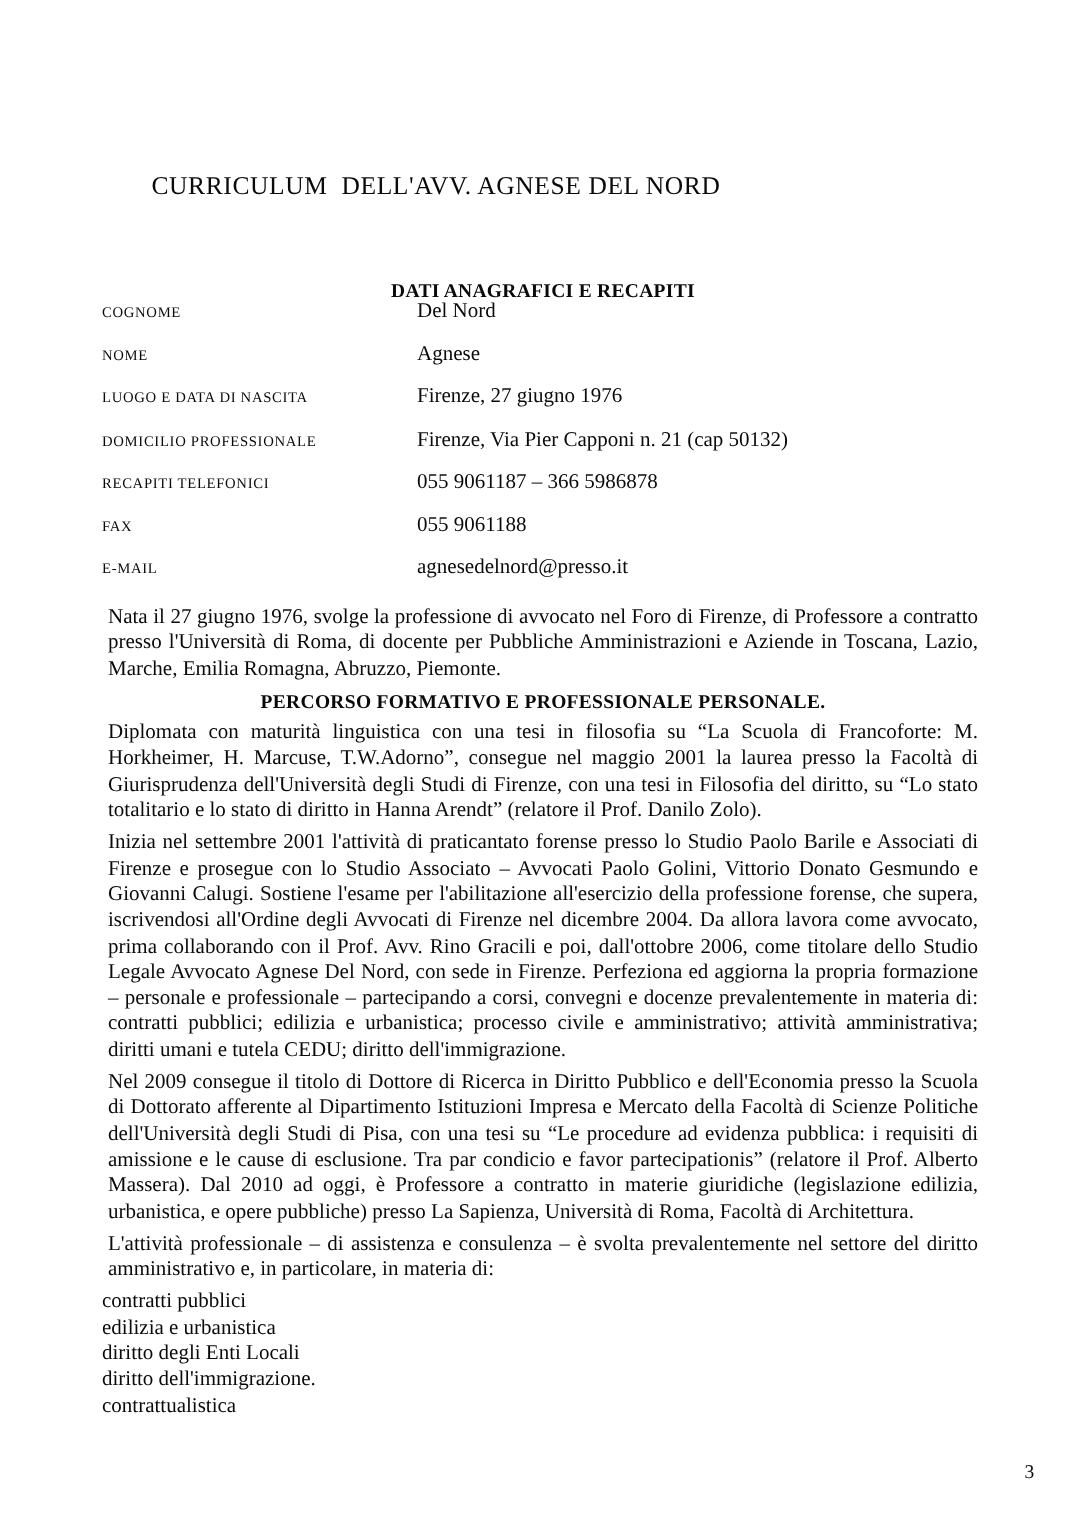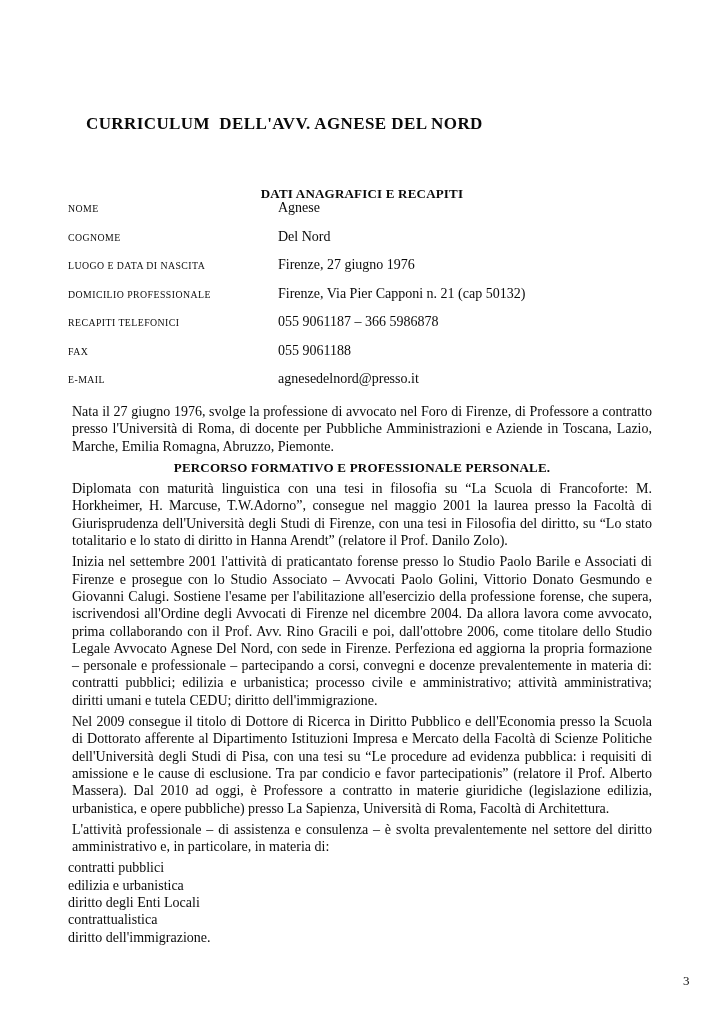--- a/index.html
+++ b/index.html
@@ -12,23 +12,23 @@
     width: 724px;
     height: 1024px;
     background: #ffffff;
     font-family: "Liberation Serif", "DejaVu Serif", serif;
     color: #0a0a0a;
     overflow: hidden;
   }
   .doc-title {
     position: absolute;
     top: 113px;
-    left: 86px;
+    left: 101px;
     font-size: 17px;
-    font-weight: bold;
+    font-weight: normal;
     line-height: 21px;
     letter-spacing: 0.4px;
     white-space: pre-wrap;
   }
   .anag-heading {
     position: absolute;
     top: 186px;
     left: 68px;
     width: 588px;
     text-align: center;
@@ -90,24 +90,24 @@
 <body>
 
 <div class="page">
 
   <div class="doc-title">CURRICULUM  DELL'AVV. AGNESE DEL NORD</div>
 
   <div class="anag-heading">DATI ANAGRAFICI E RECAPITI</div>
 
   <div class="fields">
     <div class="field-row">
-      <span class="field-label">NOME</span><span class="field-value">Agnese</span>
+      <span class="field-label">COGNOME</span><span class="field-value">Del Nord</span>
     </div>
     <div class="field-row">
-      <span class="field-label">COGNOME</span><span class="field-value">Del Nord</span>
+      <span class="field-label">NOME</span><span class="field-value">Agnese</span>
     </div>
     <div class="field-row">
       <span class="field-label">LUOGO E DATA DI NASCITA</span><span class="field-value">Firenze, 27 giugno 1976</span>
     </div>
     <div class="field-row">
       <span class="field-label">DOMICILIO PROFESSIONALE</span><span class="field-value">Firenze, Via Pier Capponi n. 21 (cap 50132)</span>
     </div>
     <div class="field-row">
       <span class="field-label">RECAPITI TELEFONICI</span><span class="field-value">055 9061187 – 366 5986878</span>
     </div>
@@ -122,19 +122,19 @@
   <div class="body-flow">
     <p>Nata il 27 giugno 1976, svolge la professione di avvocato nel Foro di Firenze, di Professore a contratto presso l'Università di Roma, di docente per Pubbliche Amministrazioni e Aziende in Toscana, Lazio, Marche, Emilia Romagna, Abruzzo, Piemonte.</p>
     <div class="sec-heading">PERCORSO FORMATIVO E PROFESSIONALE PERSONALE.</div>
     <p>Diplomata con maturità linguistica con una tesi in filosofia su “La Scuola di Francoforte: M. Horkheimer, H. Marcuse, T.W.Adorno”, consegue nel maggio 2001 la laurea presso la Facoltà di Giurisprudenza dell'Università degli Studi di Firenze, con una tesi in Filosofia del diritto, su “Lo stato totalitario e lo stato di diritto in Hanna Arendt” (relatore il Prof. Danilo Zolo).</p>
     <p>Inizia nel settembre 2001 l'attività di praticantato forense presso lo Studio Paolo Barile e Associati di Firenze e prosegue con lo Studio Associato – Avvocati Paolo Golini, Vittorio Donato Gesmundo e Giovanni Calugi. Sostiene l'esame per l'abilitazione all'esercizio della professione forense, che supera, iscrivendosi all'Ordine degli Avvocati di Firenze nel dicembre 2004. Da allora lavora come avvocato, prima collaborando con il Prof. Avv. Rino Gracili e poi, dall'ottobre 2006, come titolare dello Studio Legale Avvocato Agnese Del Nord, con sede in Firenze. Perfeziona ed aggiorna la propria formazione – personale e professionale – partecipando a corsi, convegni e docenze prevalentemente in materia di: contratti pubblici; edilizia e urbanistica; processo civile e amministrativo; attività amministrativa; diritti umani e tutela CEDU; diritto dell'immigrazione.</p>
     <p>Nel 2009 consegue il titolo di Dottore di Ricerca in Diritto Pubblico e dell'Economia presso la Scuola di Dottorato afferente al Dipartimento Istituzioni Impresa e Mercato della Facoltà di Scienze Politiche dell'Università degli Studi di Pisa, con una tesi su “Le procedure ad evidenza pubblica: i requisiti di amissione e le cause di esclusione. Tra par condicio e favor partecipationis” (relatore il Prof. Alberto Massera). Dal 2010 ad oggi, è Professore a contratto in materie giuridiche (legislazione edilizia, urbanistica, e opere pubbliche) presso La Sapienza, Università di Roma, Facoltà di Architettura.</p>
     <p>L'attività professionale – di assistenza e consulenza – è svolta prevalentemente nel settore del diritto amministrativo e, in particolare, in materia di:</p>
     <div class="plain-line">contratti pubblici</div>
     <div class="plain-line">edilizia e urbanistica</div>
     <div class="plain-line">diritto degli Enti Locali</div>
+    <div class="plain-line">diritto dell'immigrazione.</div>
     <div class="plain-line">contrattualistica</div>
-    <div class="plain-line">diritto dell'immigrazione.</div>
   </div>
 
   <div class="page-number">3</div>
 
 </div>
 
 </body></html>

